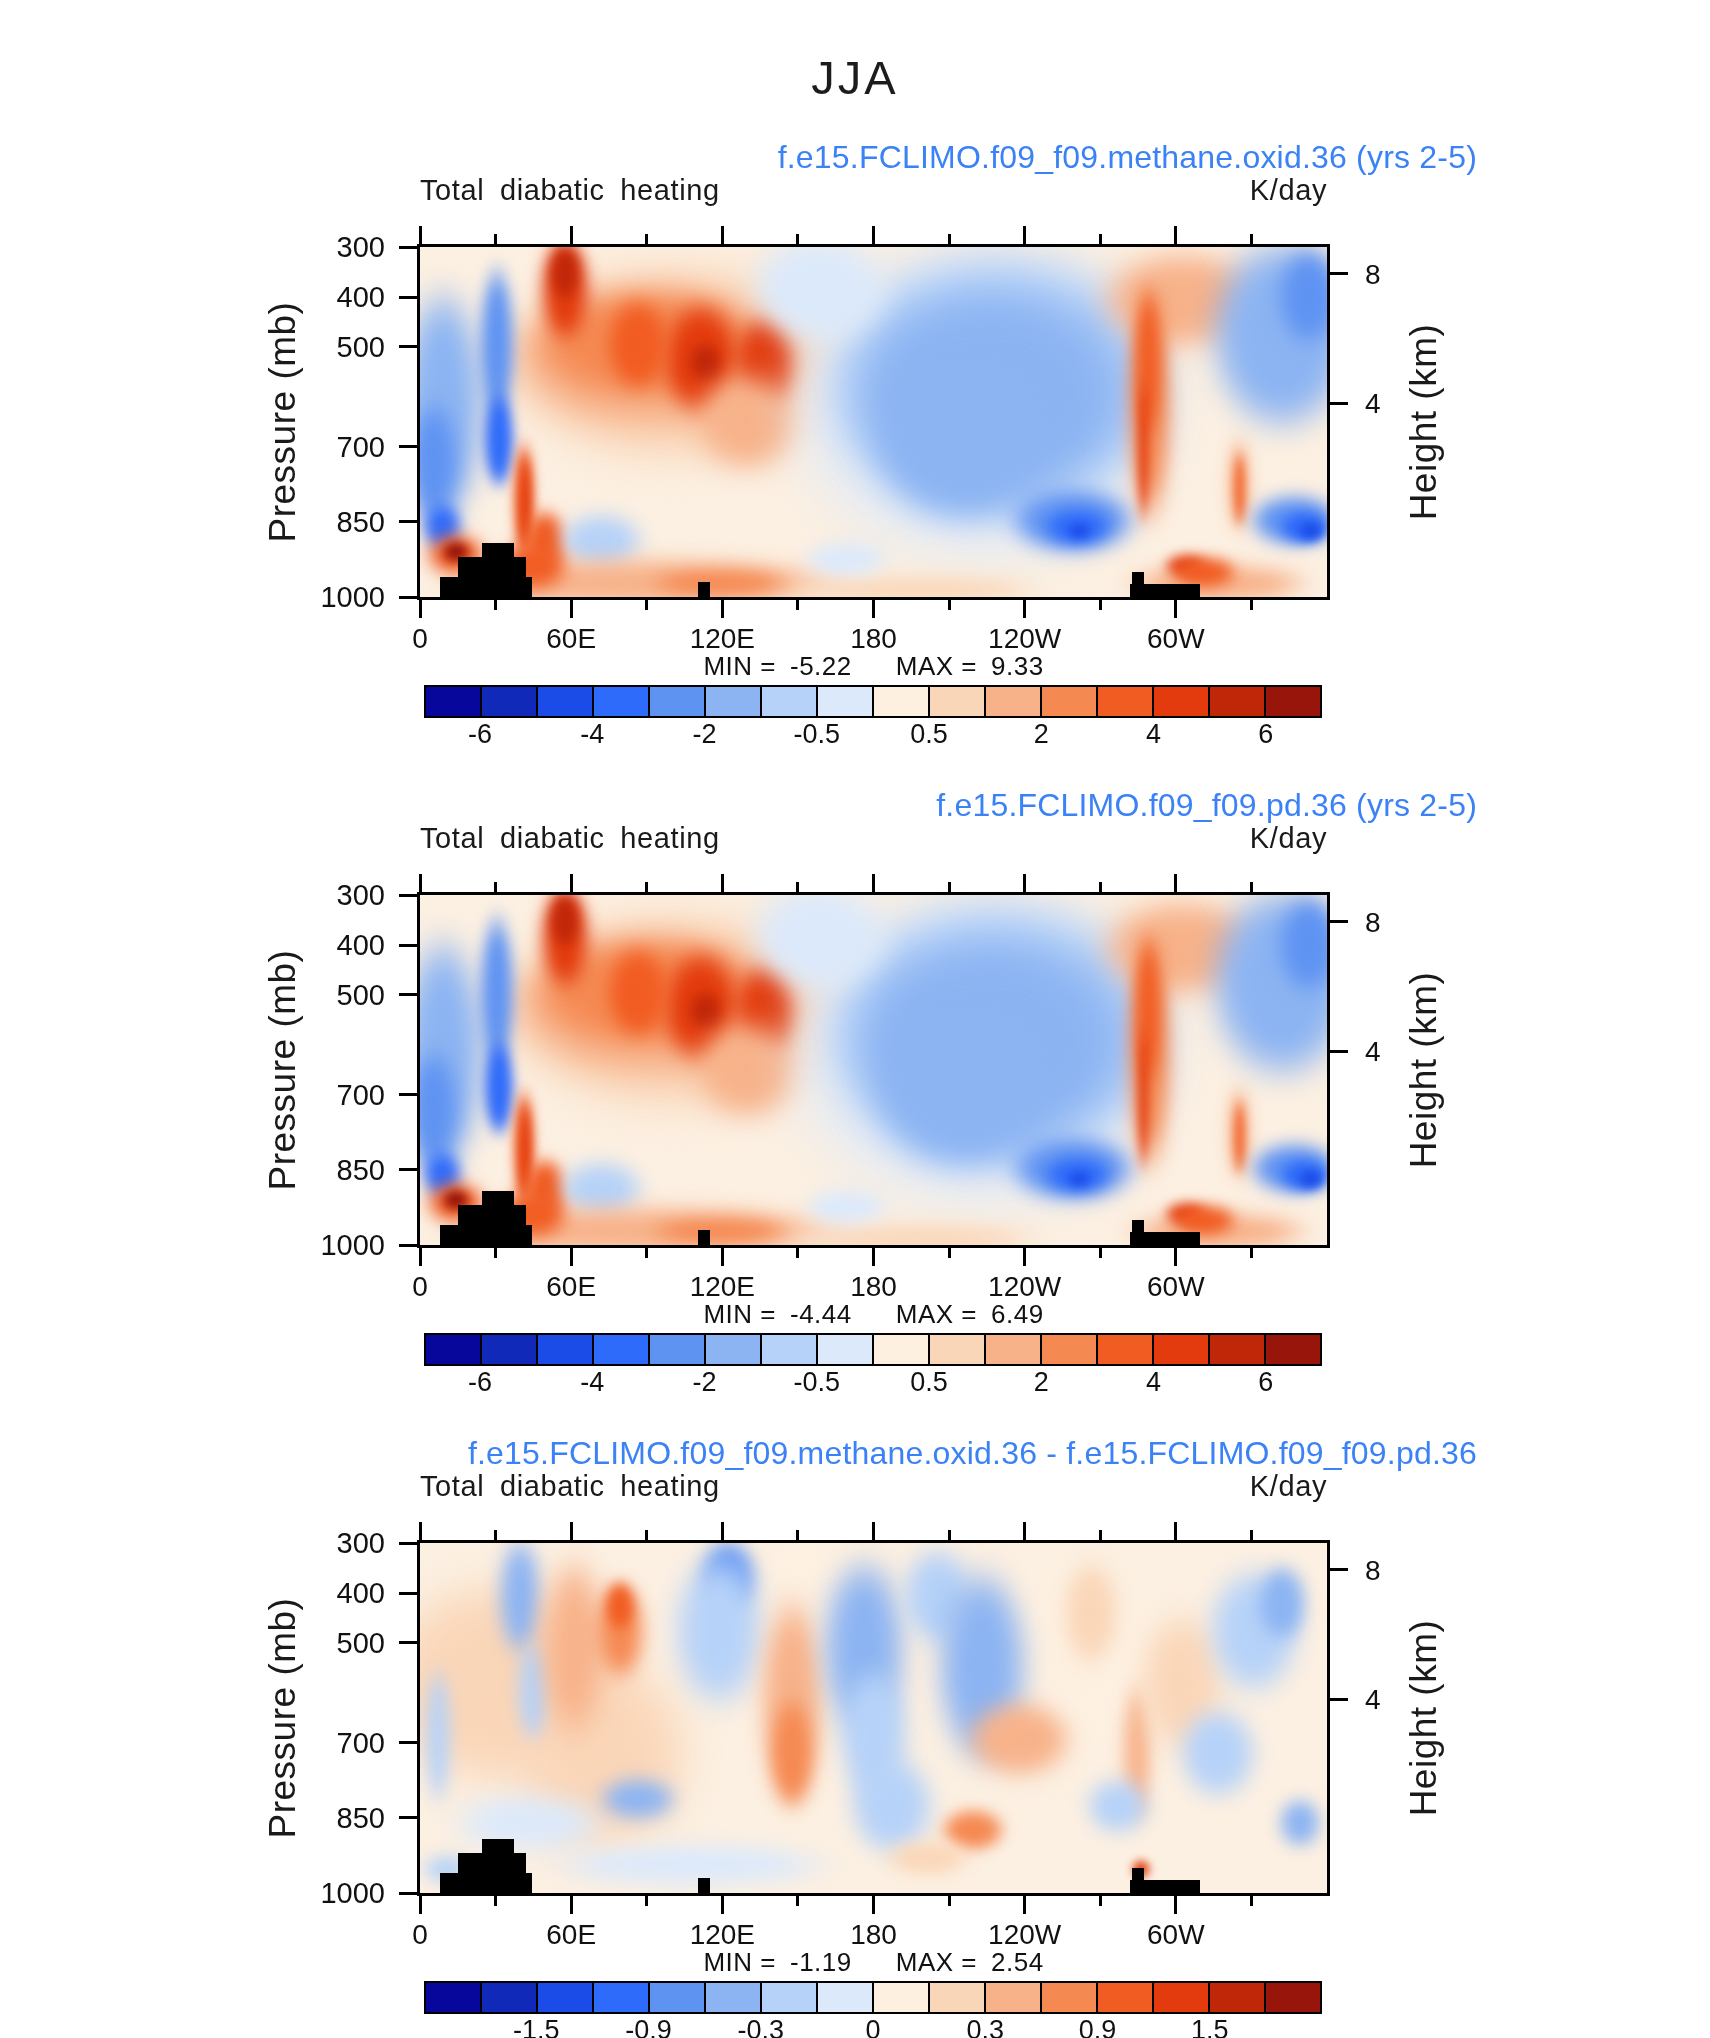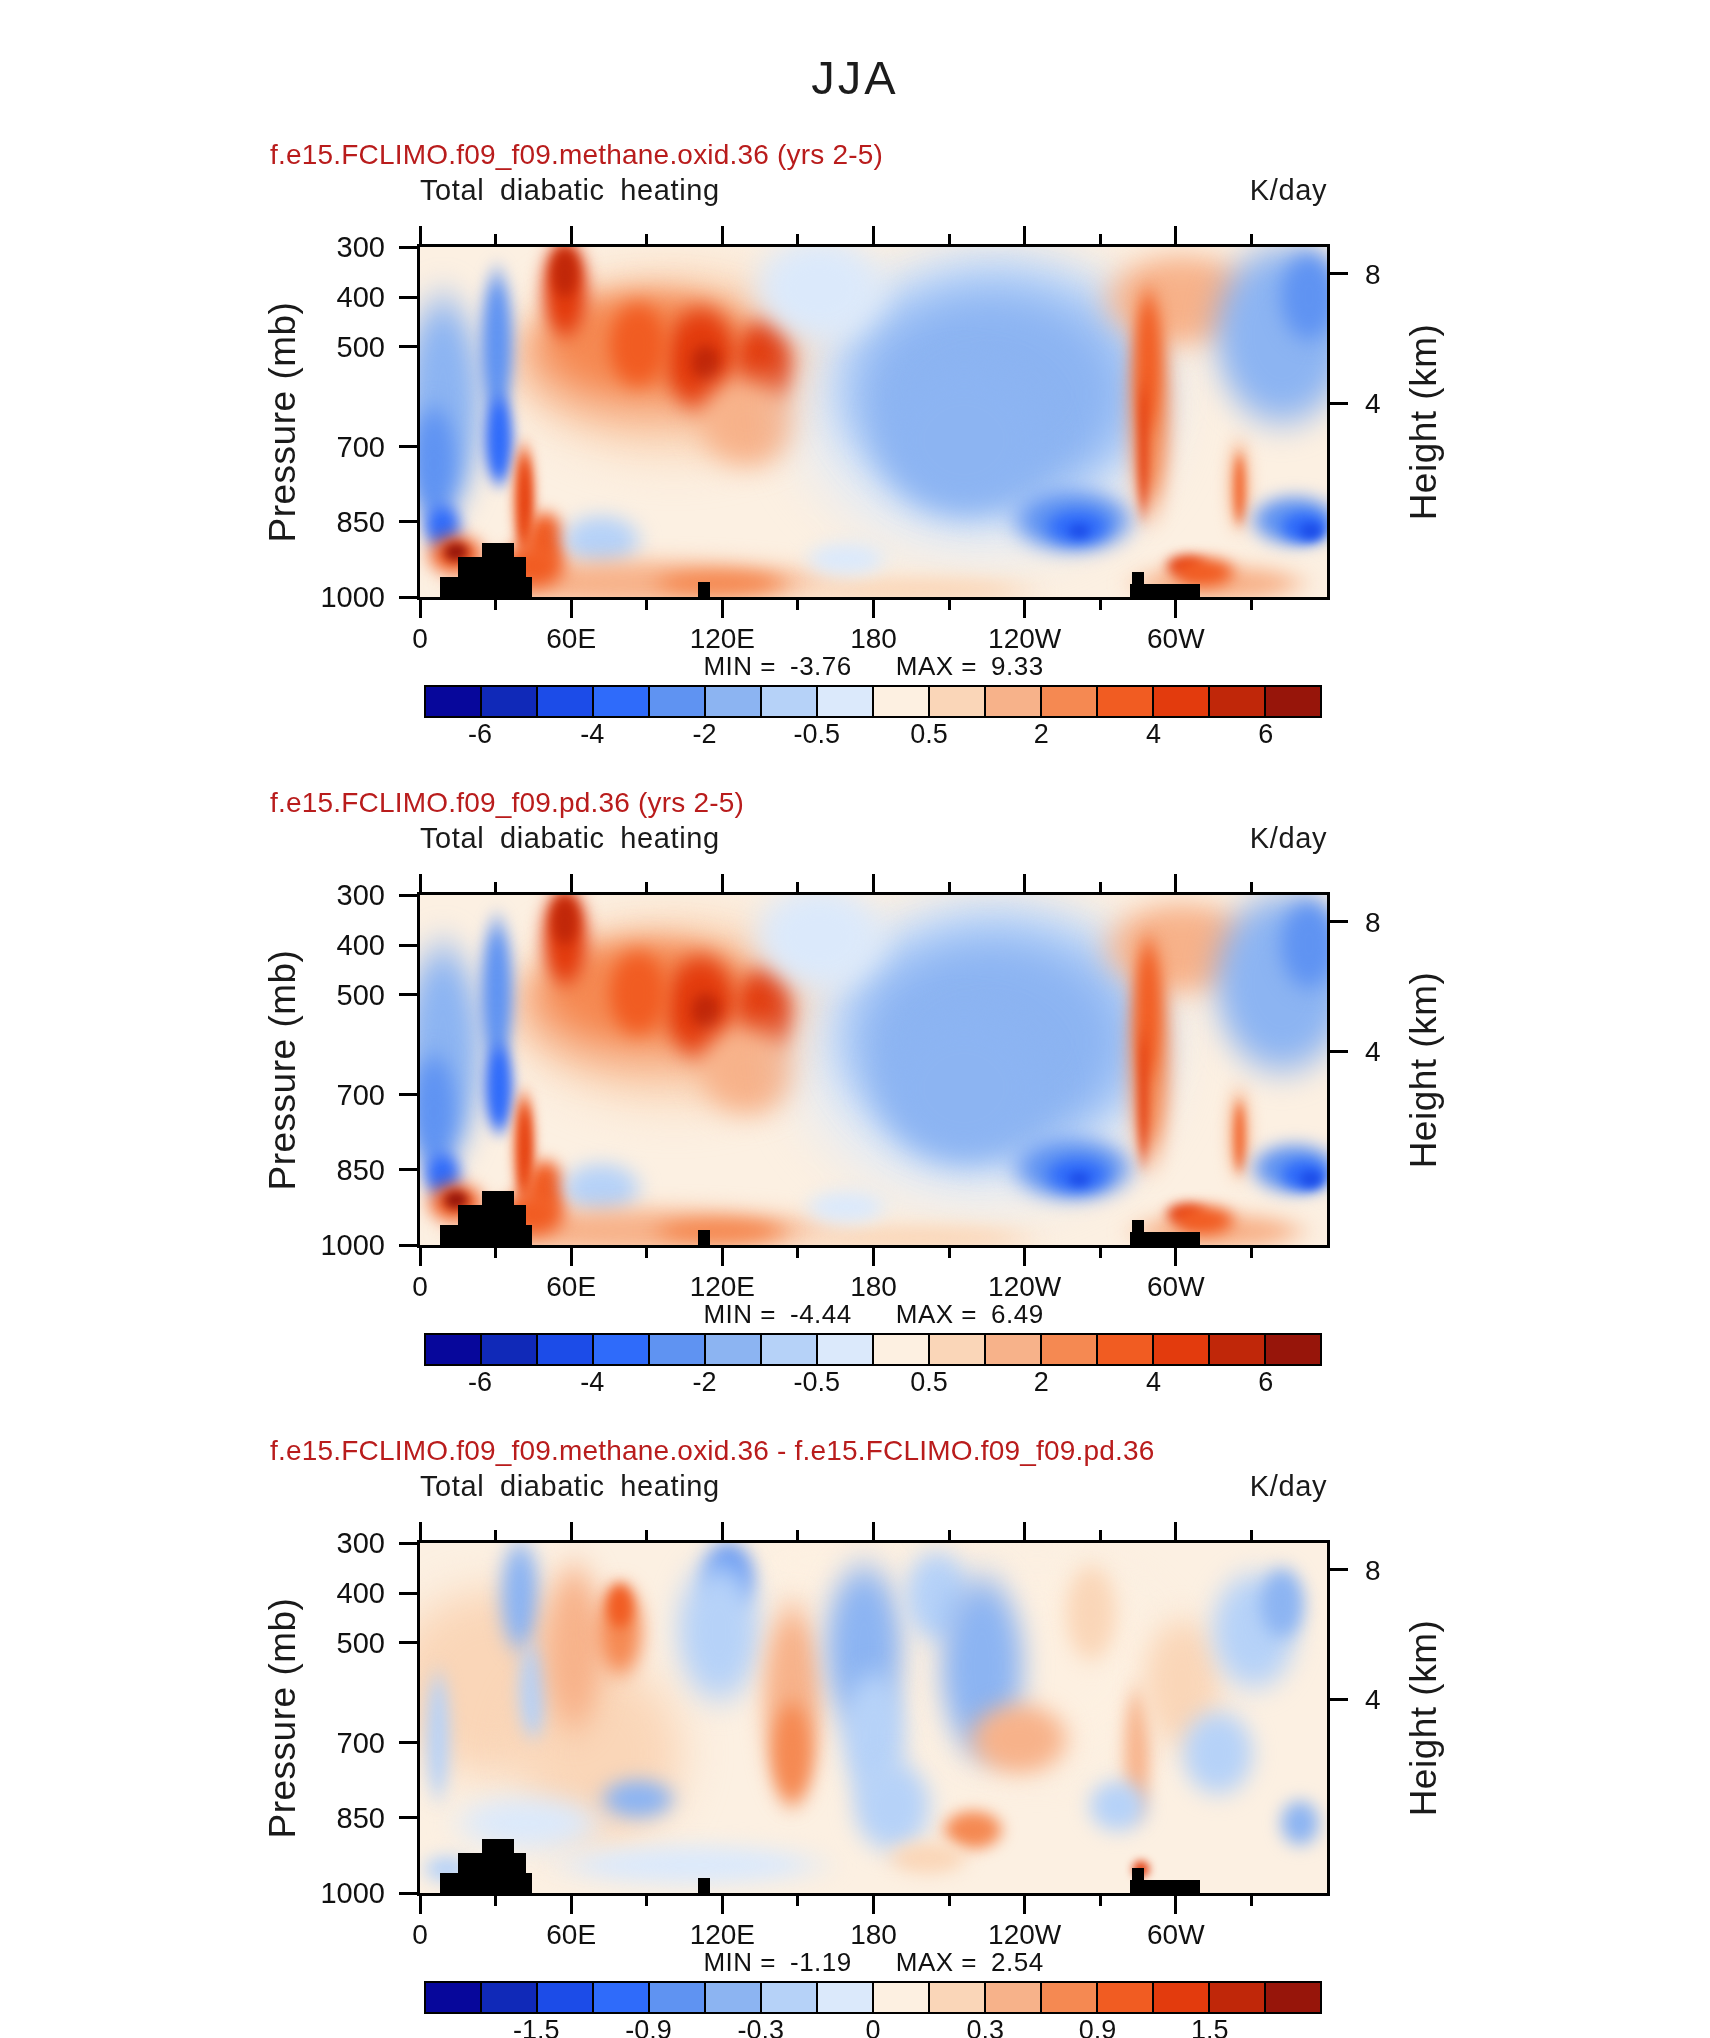--- a/index.html
+++ b/index.html
@@ -5,21 +5,21 @@
   html,body{margin:0;padding:0;background:#ffffff;}
   .figure{
     position:relative;width:1710px;height:2038px;background:#ffffff;overflow:hidden;
     font-family:"Liberation Sans", sans-serif;color:#000;
   }
   .fig-title{
     position:absolute;left:0;width:1710px;top:50px;text-align:center;
     font-size:47px;font-weight:400;letter-spacing:3px;color:#1c1c1c;
   }
   .panel-title{
-    position:absolute;text-align:left;font-size:28px;font-weight:400;color:#b91c1c;
+    position:absolute;text-align:right;font-size:32px;font-weight:400;color:#3b82f6;
     letter-spacing:0.2px;
   }
   .subtitle-left,.subtitle-right{
     position:absolute;font-size:29px;font-weight:400;color:#1a1a1a;
     letter-spacing:0.6px;word-spacing:7px;
   }
   .subtitle-right{text-align:right;}
   .plot-box{
     position:absolute;border:3px solid #000;background:#fcf0e2;
   }
@@ -109,21 +109,21 @@
           <div class="topo" style="left: 20px; top: 330px; width: 92px; height: 20px;"></div>
           <div class="topo" style="left: 38px; top: 310px; width: 68px; height: 40px;"></div>
           <div class="topo" style="left: 62px; top: 296px; width: 32px; height: 54px;"></div>
           <div class="topo" style="left: 278px; top: 335px; width: 12px; height: 15px;"></div>
           <div class="topo" style="left: 710px; top: 337px; width: 70px; height: 13px;"></div>
           <div class="topo" style="left: 712px; top: 325px; width: 12px; height: 25px;"></div>
         </div>
       </div>
     <div class="axis-title at-left" style="left: 83px; top: 401px;">Pressure (mb)</div>
     <div class="axis-title at-right" style="left: 1224px; top: 401px;">Height (km)</div>
-    <div class="minmax" style="left: 420px; width: 907px; top: 651px;"><span>MIN =</span><span class="mmv">-3.76</span><span class="mml2">MAX =</span><span class="mmv">9.33</span></div>
+    <div class="minmax" style="left: 420px; width: 907px; top: 651px;"><span>MIN =</span><span class="mmv">-5.22</span><span class="mml2">MAX =</span><span class="mmv">9.33</span></div>
     <div class="colorbar" style="left: 424px; top: 685px; width: 898px; height: 33px;">
         <div class="cb-cell" style="background: rgb(7, 7, 155);"></div>
         <div class="cb-cell" style="background: rgb(16, 41, 184);"></div>
         <div class="cb-cell" style="background: rgb(28, 76, 232);"></div>
         <div class="cb-cell" style="background: rgb(47, 107, 250);"></div>
         <div class="cb-cell" style="background: rgb(95, 147, 242);"></div>
         <div class="cb-cell" style="background: rgb(140, 180, 242);"></div>
         <div class="cb-cell" style="background: rgb(182, 210, 248);"></div>
         <div class="cb-cell" style="background: rgb(219, 233, 251);"></div>
         <div class="cb-cell" style="background: rgb(253, 240, 225);"></div>

